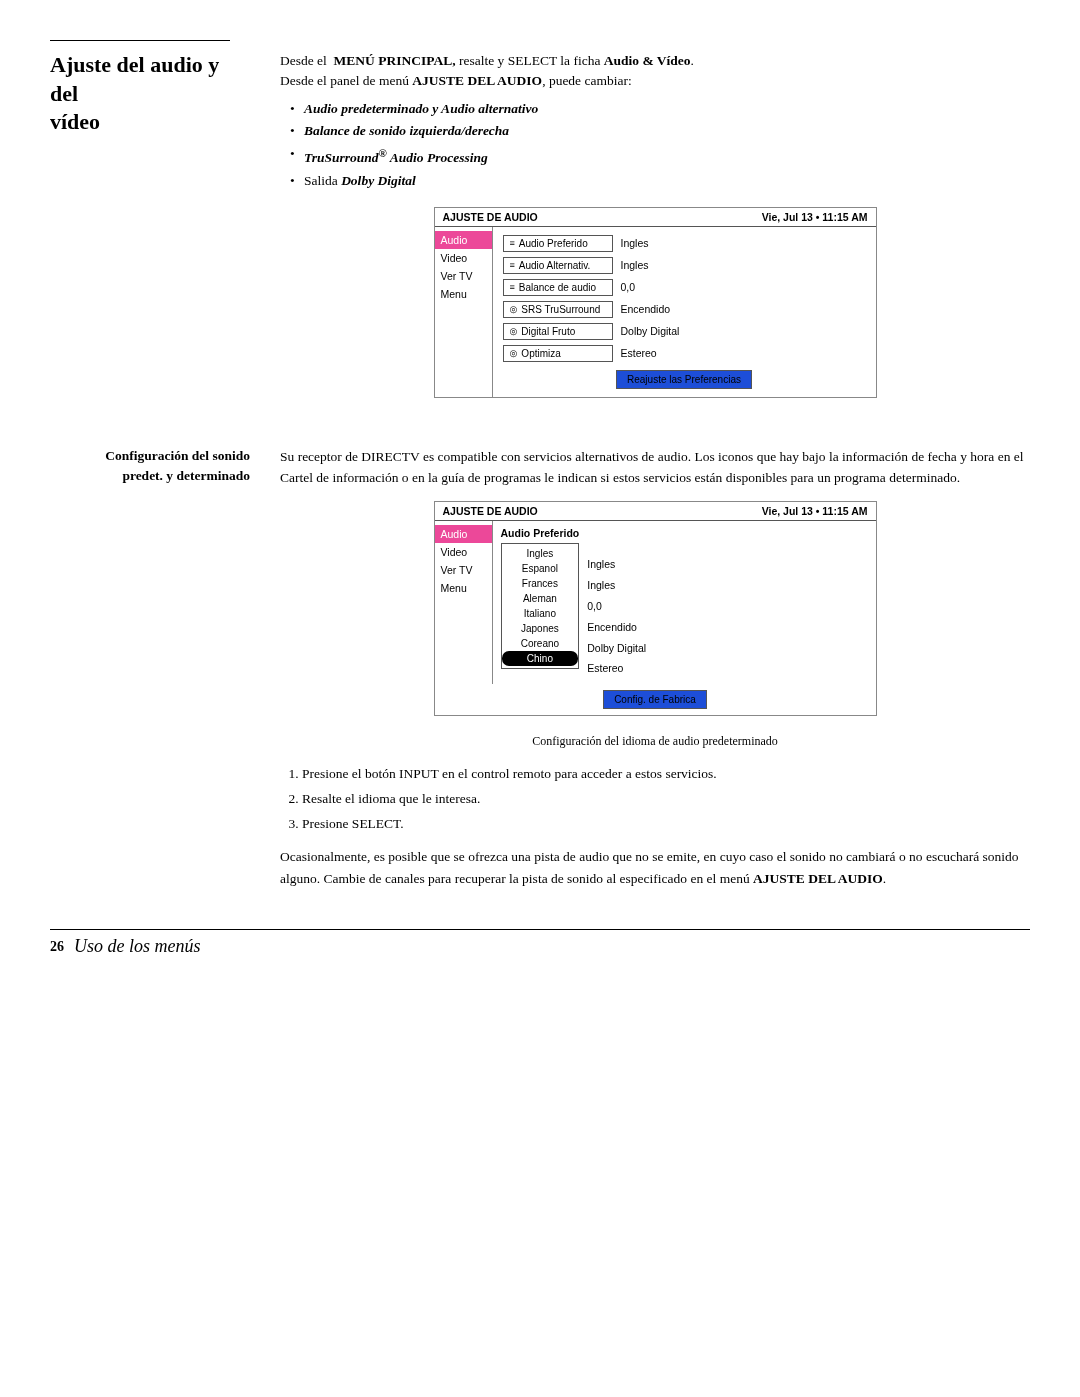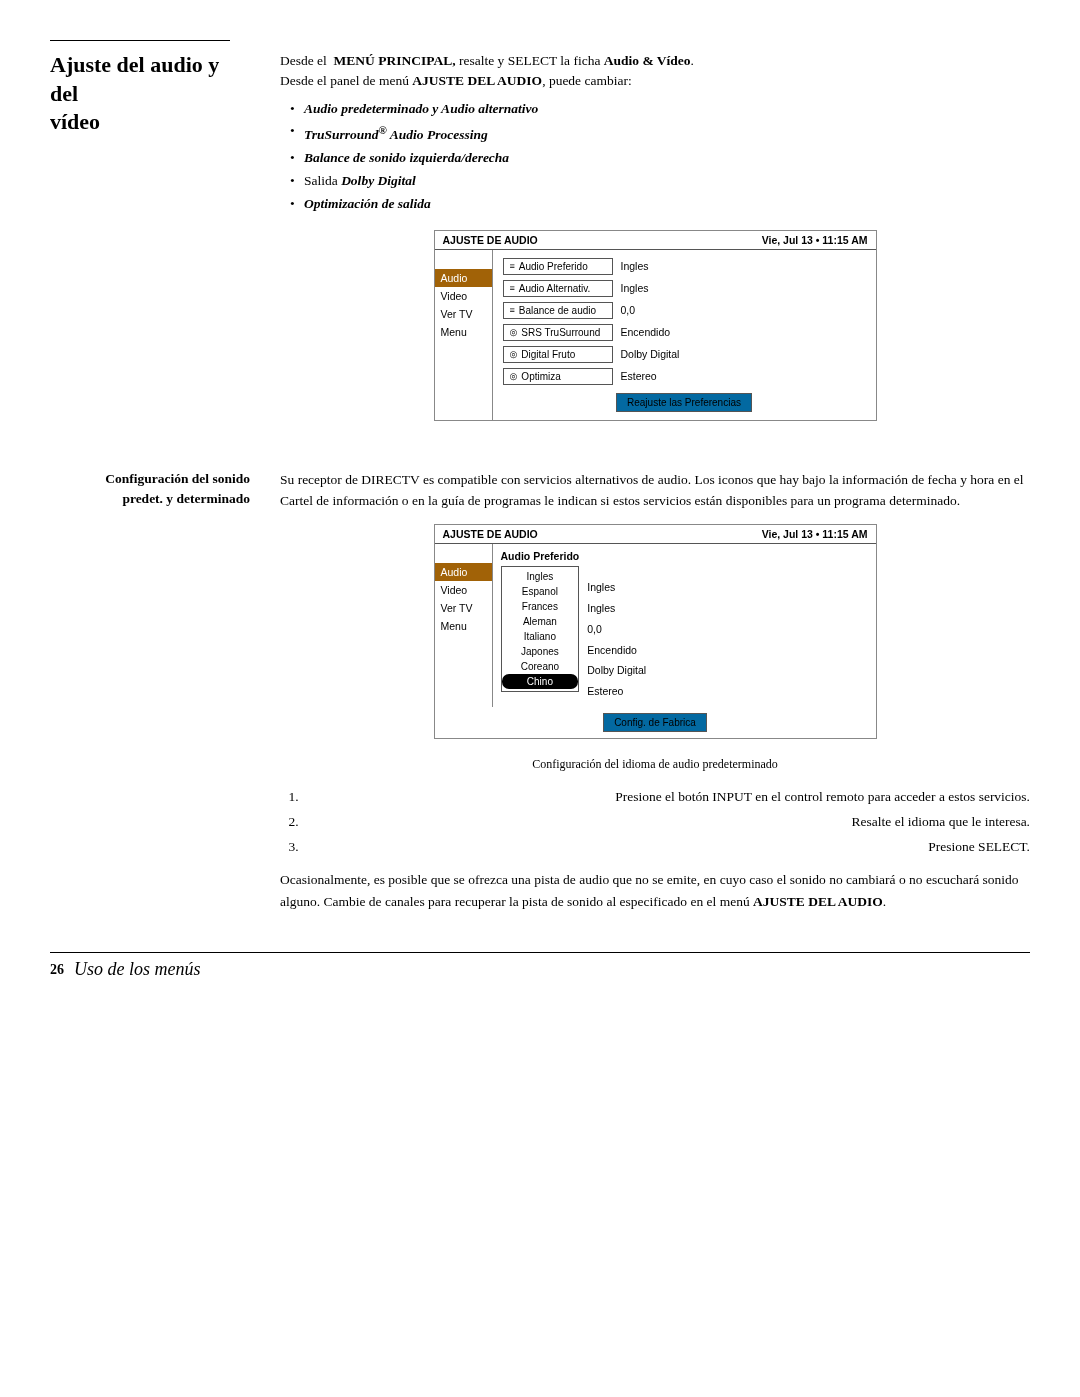--- a/index.html
+++ b/index.html
@@ -95,23 +95,22 @@
     }
 
     .ui-sidebar-item {
       padding: 3px 6px;
       font-size: 10.5px;
       cursor: pointer;
       white-space: nowrap;
     }
 
     .ui-sidebar-item.selected {
-      background: #a16207;
+      background: #ec4899;
       color: #fff;
-      margin-top: 15px;
     }
 
     .ui-main {
       flex: 1;
       padding: 8px 10px;
     }
 
     .ui-row {
       display: flex;
       align-items: center;
@@ -141,21 +140,21 @@
     .ui-button-row {
       margin-top: 8px;
       display: flex;
       justify-content: center;
     }
 
     .ui-button {
       border: 1px solid #555;
       padding: 3px 10px;
       font-size: 10px;
-      background: #0369a1;
+      background: #1d4ed8;
       cursor: pointer;
     }
 
     
     .section2-layout {
       display: grid;
       grid-template-columns: 220px 1fr;
       gap: 0;
       margin-top: 30px;
     }
@@ -220,21 +219,20 @@
     
     .steps-list {
       font-size: 13.5px;
       line-height: 1.7;
       padding-left: 22px;
       margin-bottom: 10px;
     }
 
     .steps-list li {
       margin-bottom: 2px;
-      text-align: right;
     }
 
     .bottom-text {
       font-size: 13.5px;
       line-height: 1.6;
       margin-bottom: 10px;
     }
 
     
     .footer {
@@ -298,24 +296,23 @@
       <span>vídeo</span>
     </div>
   </div>
   <div class="right-col">
     <p class="intro-text">
       Desde el&nbsp; <strong>MENÚ PRINCIPAL,</strong> resalte y SELECT la ficha <strong>Audio &amp; Vídeo</strong>.<br>
       Desde el panel de menú <strong>AJUSTE DEL AUDIO</strong>, puede cambiar:
     </p>
     <ul class="bullet-list">
       <li><span class="bold-italic">Audio predeterminado y Audio alternativo</span></li>
+      <li><span class="bold-italic">Balance de sonido izquierda/derecha</span></li>
       <li><span class="bold-italic">TruSurround<sup>®</sup> Audio Processing</span></li>
-      <li><span class="bold-italic">Balance de sonido izquierda/derecha</span></li>
       <li>Salida <span class="bold-italic">Dolby Digital</span></li>
-      <li><span class="bold-italic">Optimización de salida</span></li>
     </ul>
 
     <div class="ui-screenshot">
       <div class="ui-header">
         <span>AJUSTE DE AUDIO</span>
         <span>Vie, Jul 13 • 11:15 AM</span>
       </div>
       <div class="ui-body">
         <div class="ui-sidebar">
           <div class="ui-sidebar-item selected">Audio</div>

